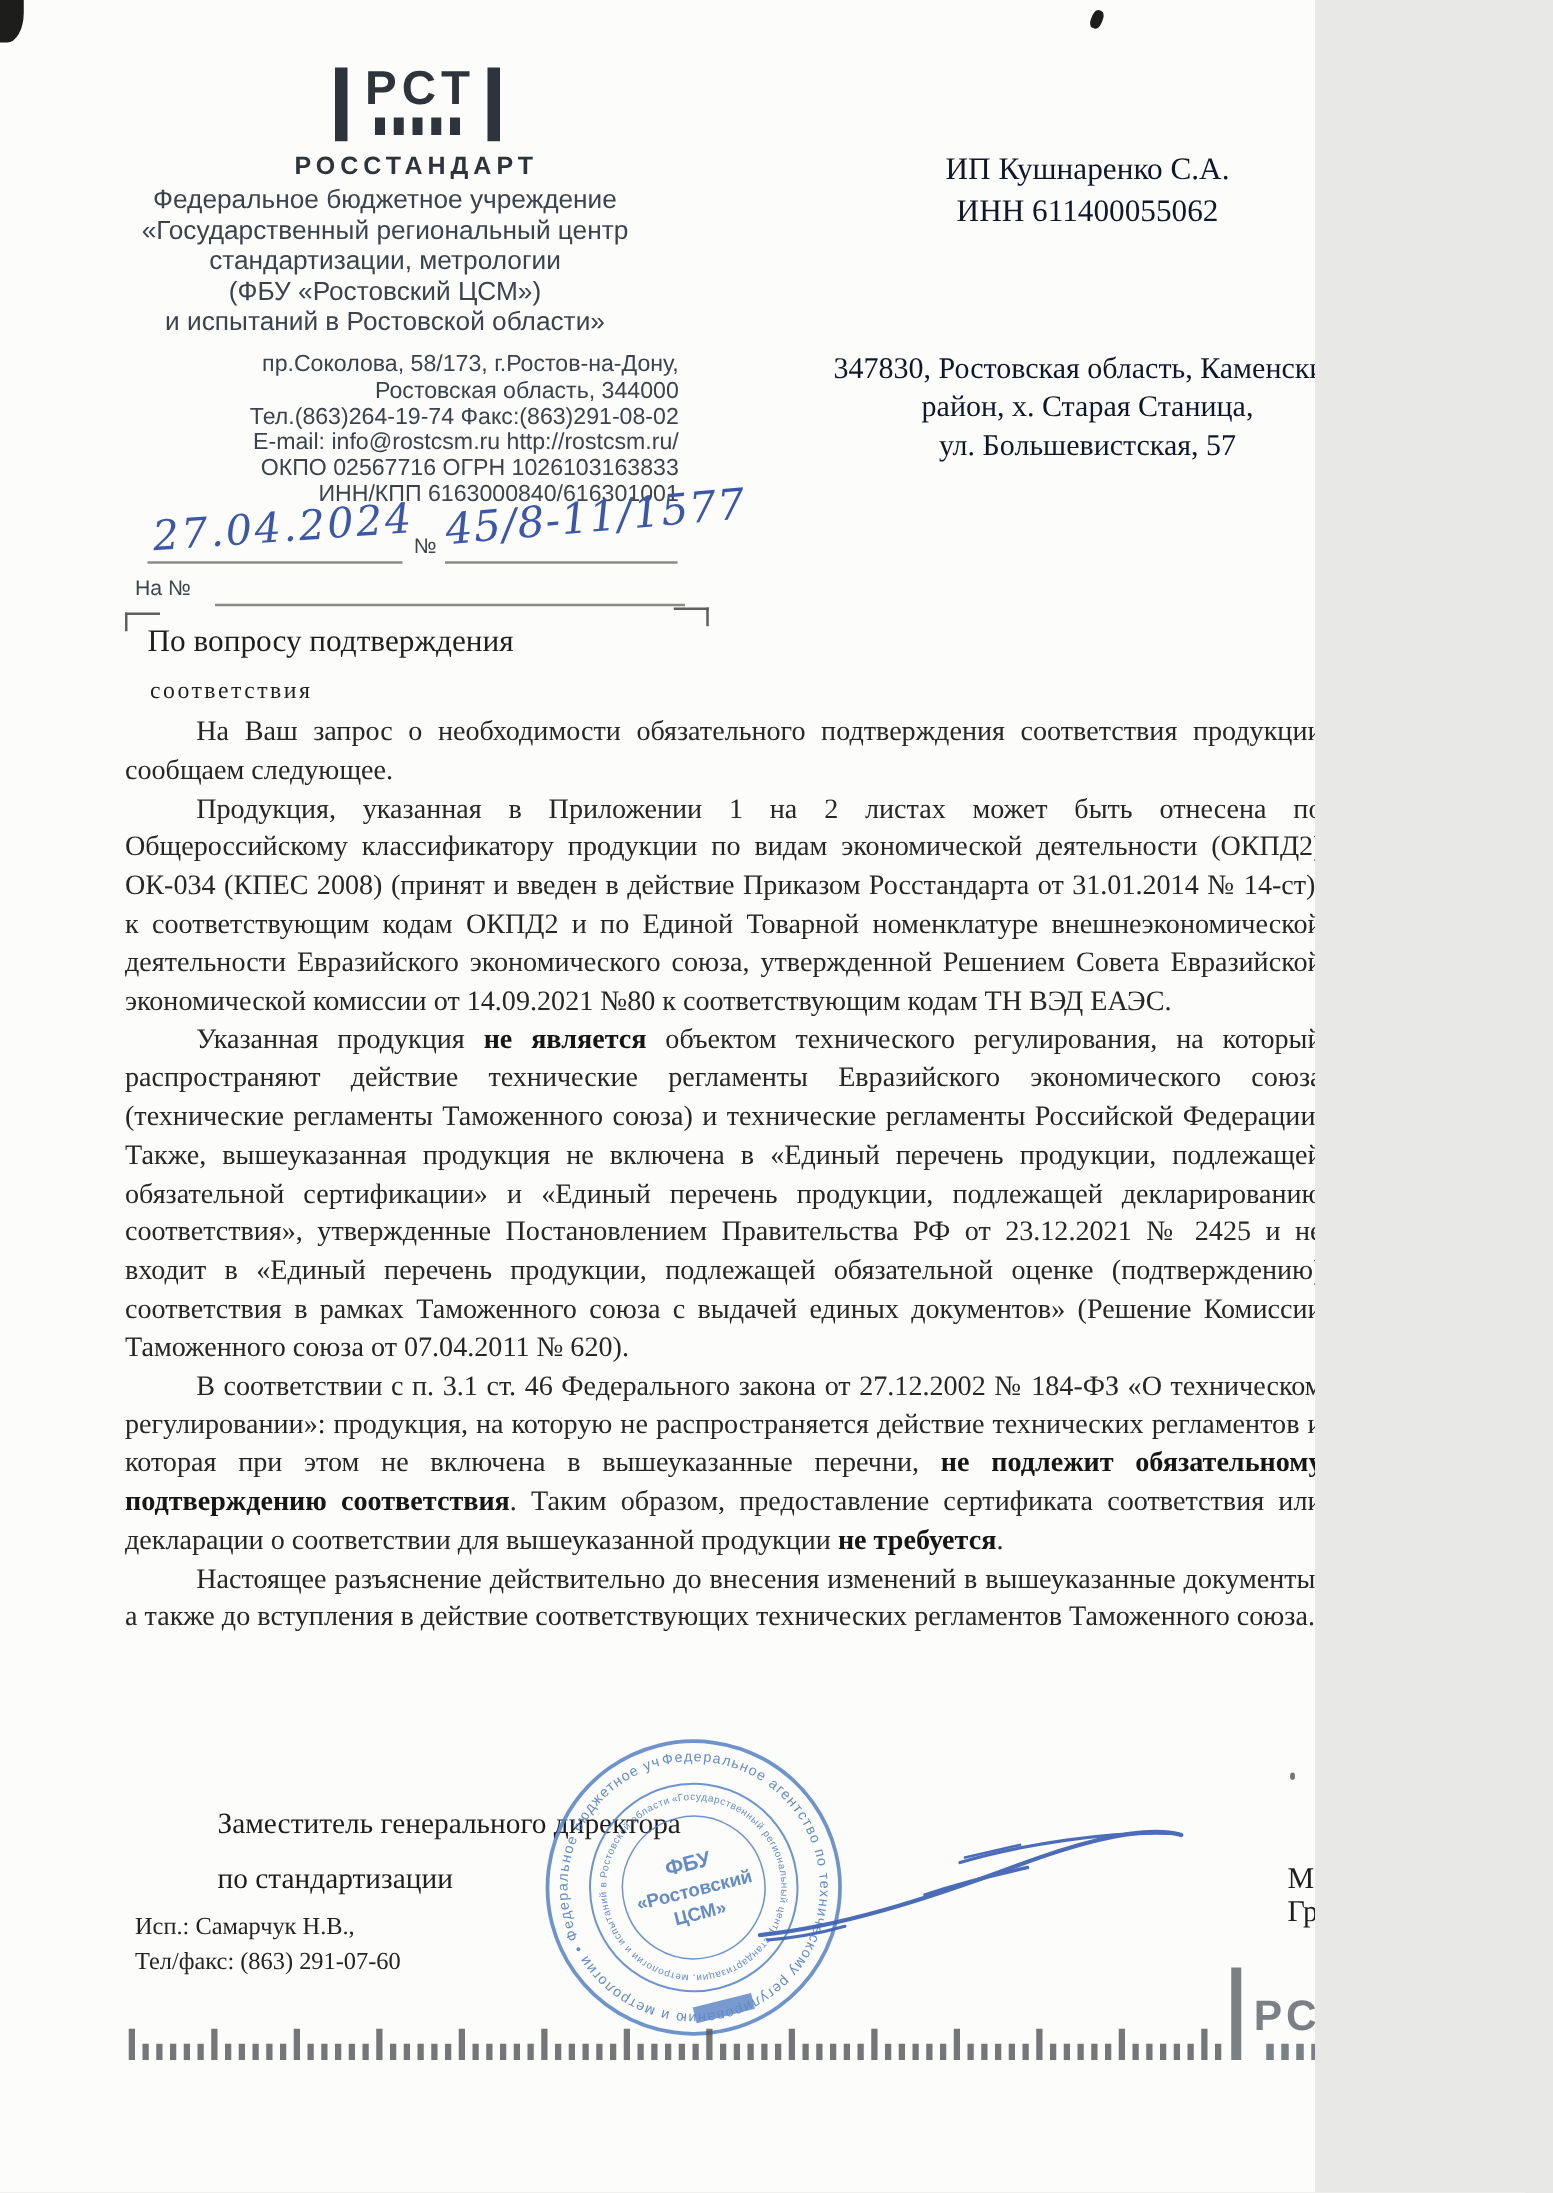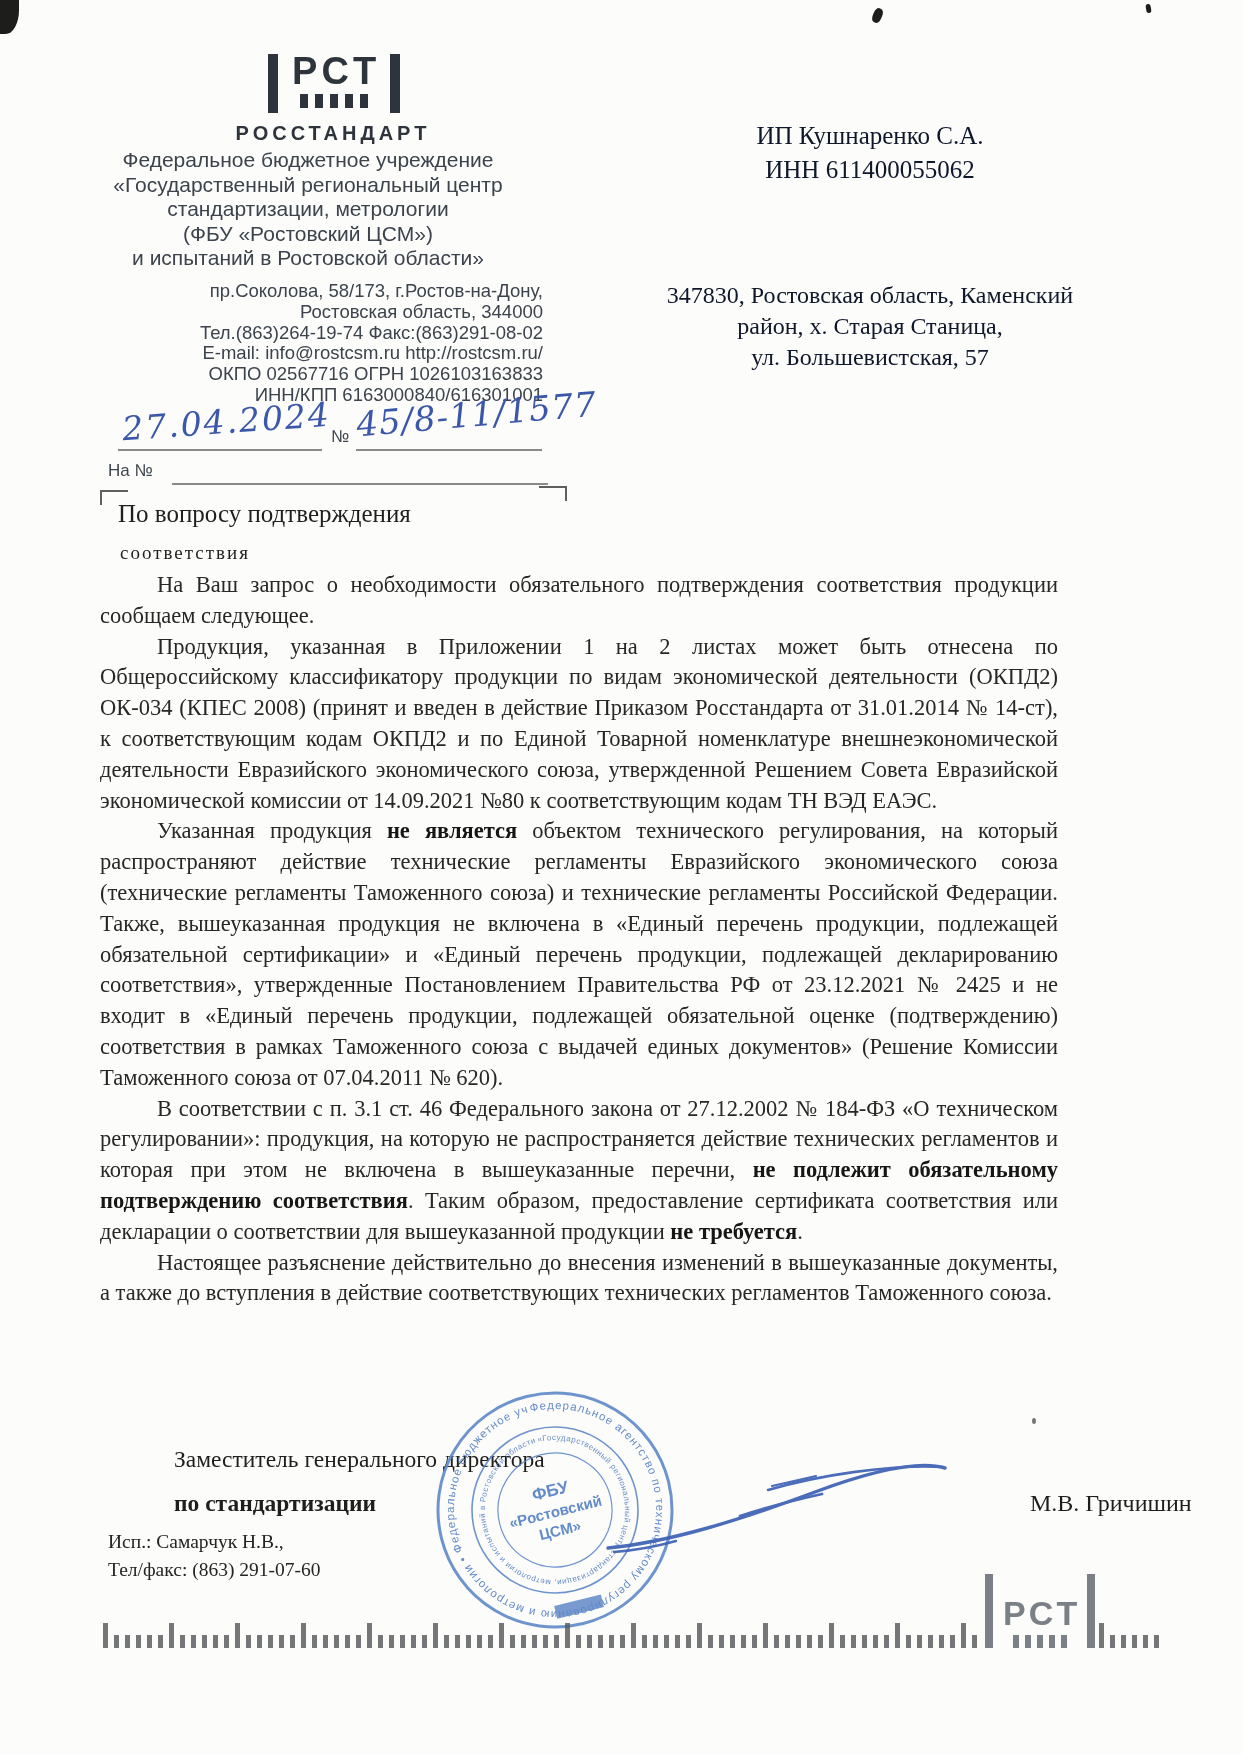--- a/index.html
+++ b/index.html
@@ -1,16 +1,16 @@
 <!DOCTYPE html>
 <html><head>
 <meta charset="utf-8">
 <style>
   html,body{margin:0;padding:0;background:#e8e8e6;}
-  .page{position:relative;width:1242px;height:1754px;background:#fcfcfa;overflow:hidden;
+  .page{position:relative;width:1052px;height:1754px;background:#fcfcfa;overflow:hidden;
         font-family:"Liberation Serif",serif;color:#262624;}
   .abs{position:absolute;}
   .sans{font-family:"Liberation Sans",sans-serif;}
 
   
   .logo{display:flex;align-items:stretch;gap:9px;}
   .logo .bar{width:10px;background:#2e343c;}
   .logo-mid{display:flex;flex-direction:column;align-items:center;}
   .logo-letters{font-family:"Liberation Sans",sans-serif;font-weight:bold;font-size:38px;
                 line-height:.92;letter-spacing:5px;color:#2e343c;padding-left:5px;}
@@ -129,21 +129,21 @@
 
   <div class="abs body-text" style="left:100px;top:570px;">
       <p><span>На Ваш запрос о необходимости обязательного подтверждения соответствия продукции сообщаем следующее.</span></p>
       <p><span>Продукция, указанная в Приложении 1 на 2 листах может быть отнесена по Общероссийскому классификатору продукции по видам экономической деятельности (ОКПД2) ОК-034 (КПЕС 2008) (принят и введен в действие Приказом Росстандарта от 31.01.2014 № 14-ст), к соответствующим кодам ОКПД2 и по Единой Товарной номенклатуре внешнеэкономической деятельности Евразийского экономического союза, утвержденной Решением Совета Евразийской экономической комиссии от 14.09.2021 №80 к соответствующим кодам ТН ВЭД ЕАЭС.</span></p>
       <p><span>Указанная продукция </span><b>не является</b><span> объектом технического регулирования, на который распространяют действие технические регламенты Евразийского экономического союза (технические регламенты Таможенного союза)  и технические регламенты Российской Федерации. Также, вышеуказанная продукция не включена в «Единый перечень продукции, подлежащей обязательной сертификации» и «Единый перечень продукции, подлежащей декларированию соответствия», утвержденные Постановлением Правительства РФ от 23.12.2021 № 2425 и не входит в «Единый перечень продукции, подлежащей обязательной оценке (подтверждению) соответствия в рамках Таможенного союза с выдачей единых документов» (Решение Комиссии Таможенного союза от 07.04.2011 № 620).</span></p>
       <p><span>В соответствии с п. 3.1 ст. 46 Федерального закона от 27.12.2002 № 184-ФЗ «О техническом регулировании»: продукция, на которую не распространяется действие технических регламентов и которая при этом не включена в вышеуказанные перечни, </span><b>не подлежит обязательному подтверждению соответствия</b><span>. Таким образом, предоставление сертификата соответствия или декларации о соответствии для вышеуказанной продукции </span><b>не требуется</b><span>.</span></p>
       <p><span>Настоящее разъяснение действительно до внесения изменений в вышеуказанные документы, а также до вступления в действие соответствующих технических регламентов Таможенного союза.</span></p>
     </div>
 
   <div class="abs sig-title" style="left:174px;top:1446px;">Заместитель генерального директора</div>
-  <div class="abs sig-title" style="left:174px;top:1490px;font-weight:bold;">по стандартизации</div>
+  <div class="abs sig-title" style="left:174px;top:1490px;">по стандартизации</div>
   <div class="abs sig-name" style="left:1030px;top:1490px;">М.В. Гричишин</div>
 
   <div class="abs executor" style="left:108px;top:1528px;">
     <div>Исп.: Самарчук Н.В.,</div>
     <div>Тел/факс: (863) 291-07-60</div>
   </div>
 
   <svg class="abs" style="left:429px;top:1384px;" width="252" height="252" viewBox="0 0 252 252">
     <g transform="rotate(-14 126 126)" opacity="0.88">
       <circle cx="126" cy="126" r="117" fill="none" stroke="#5b86c8" stroke-width="3"></circle>

